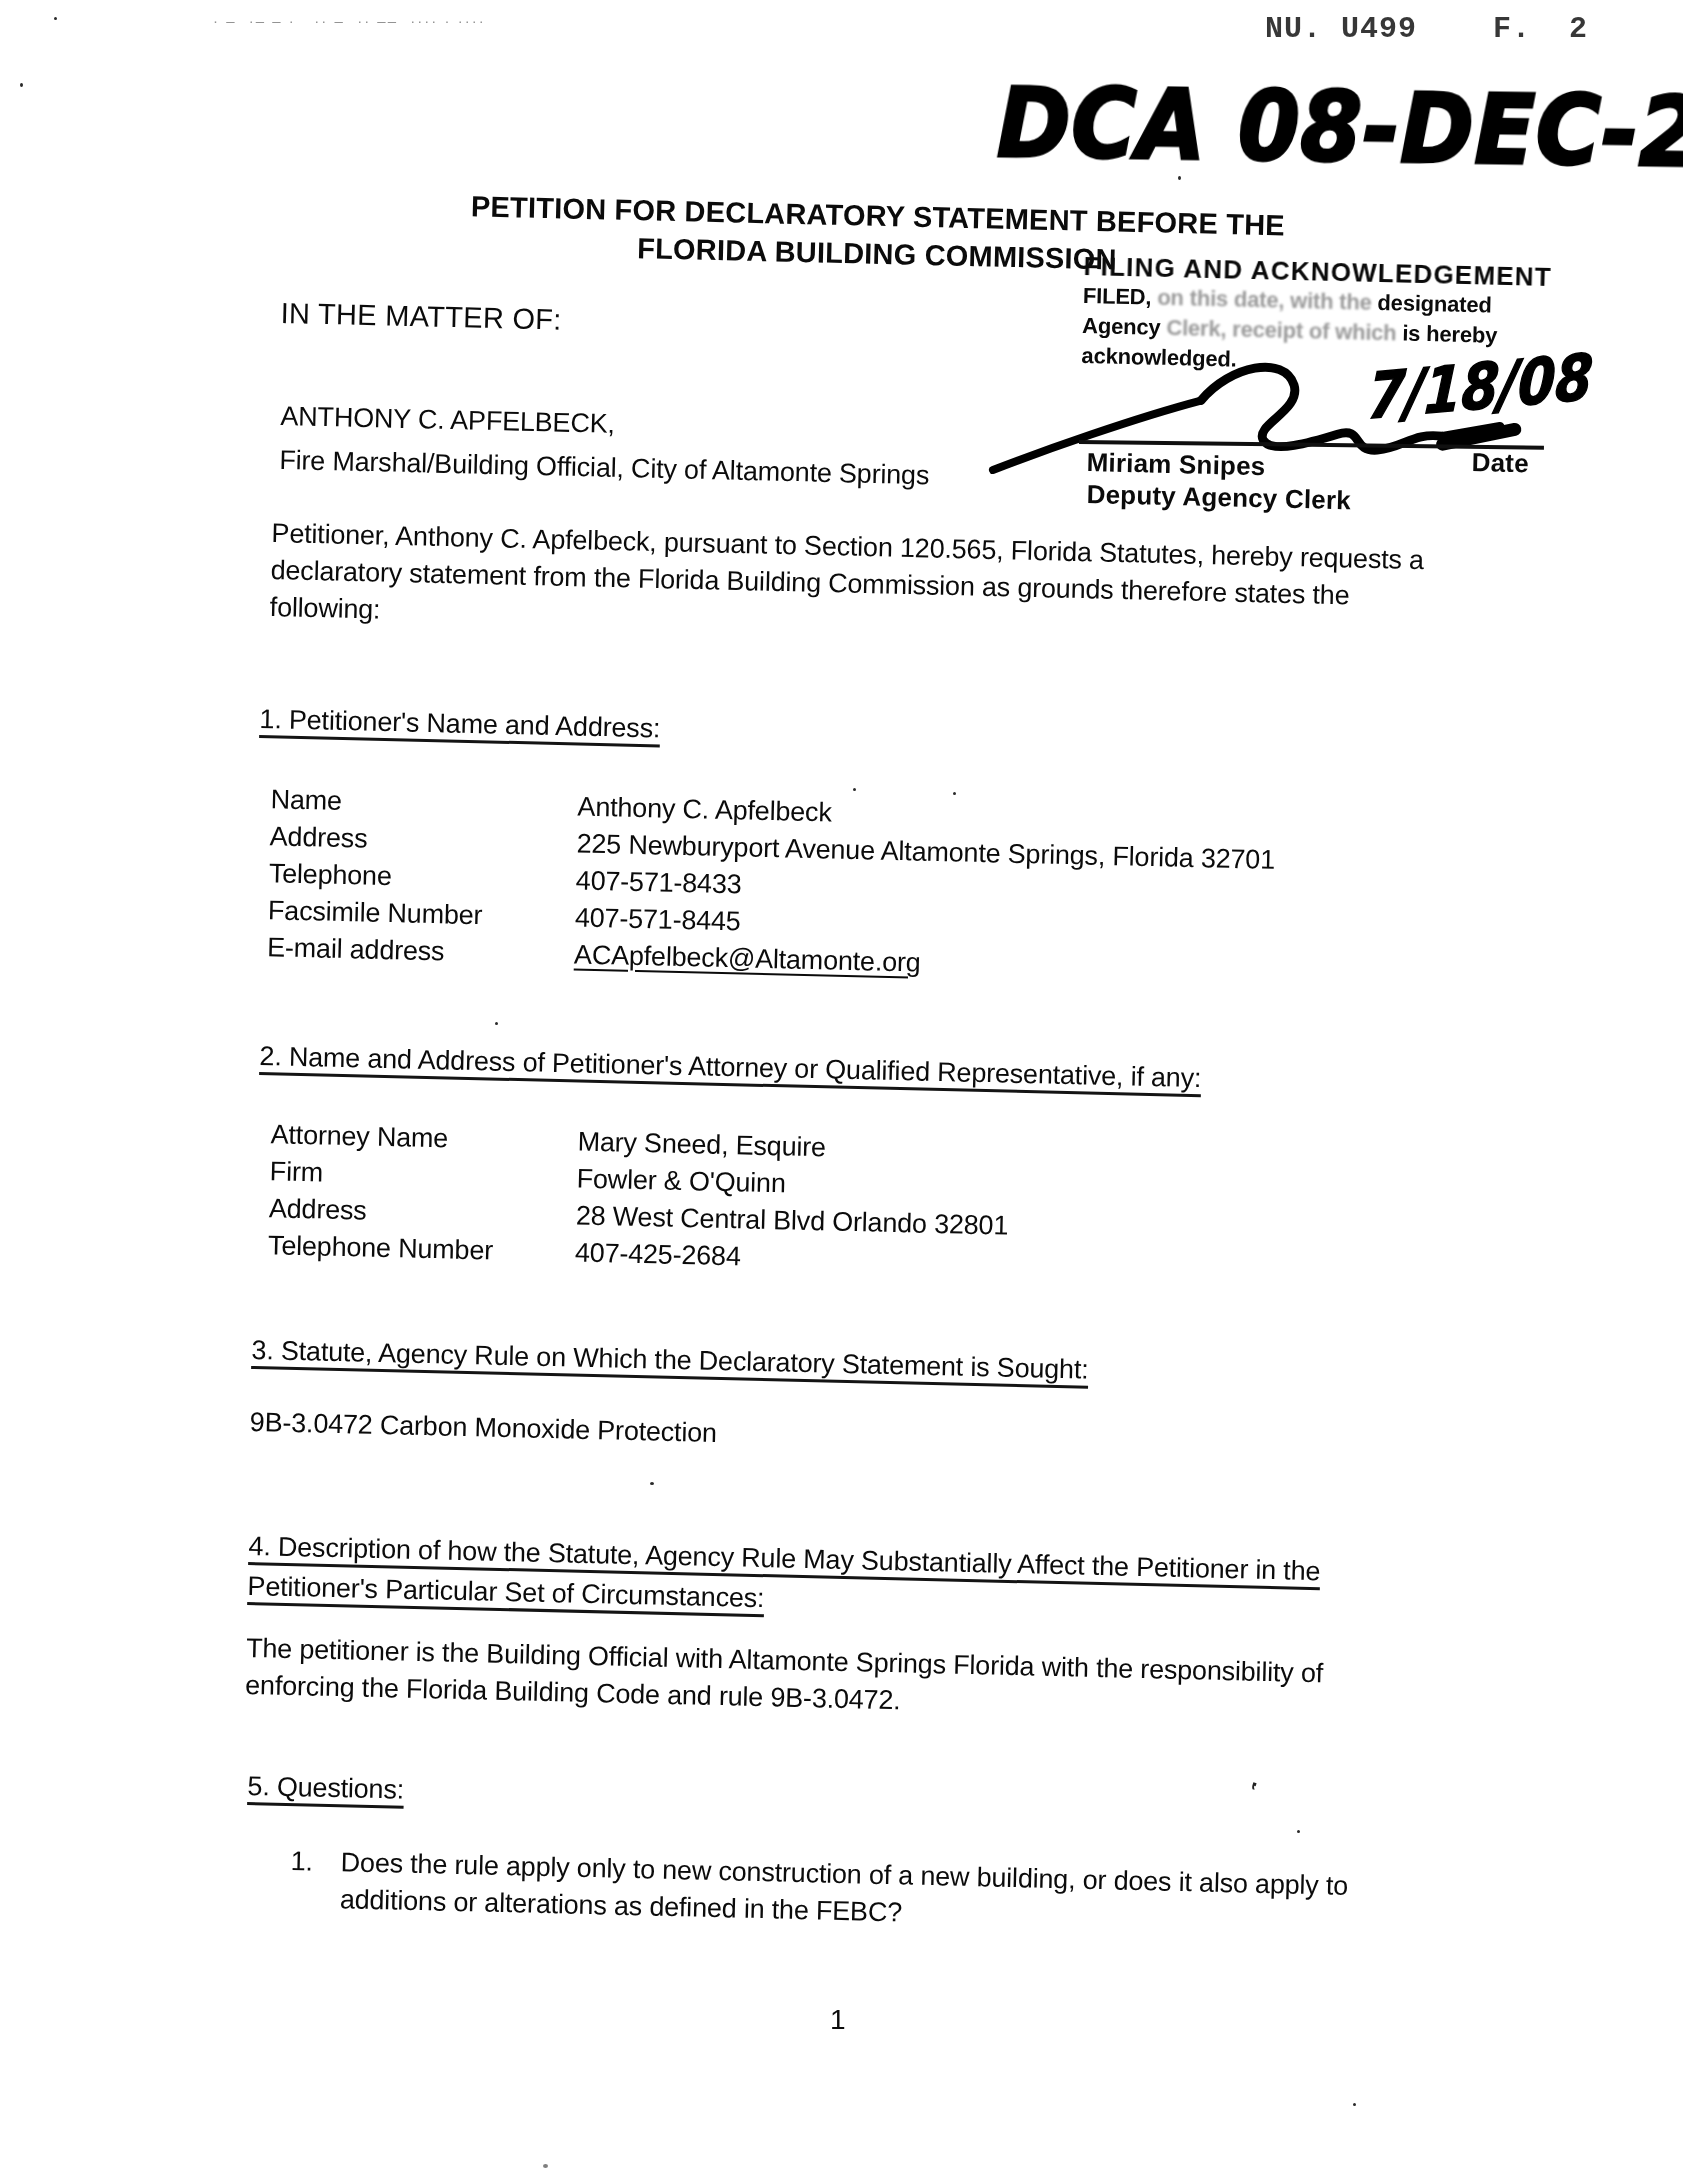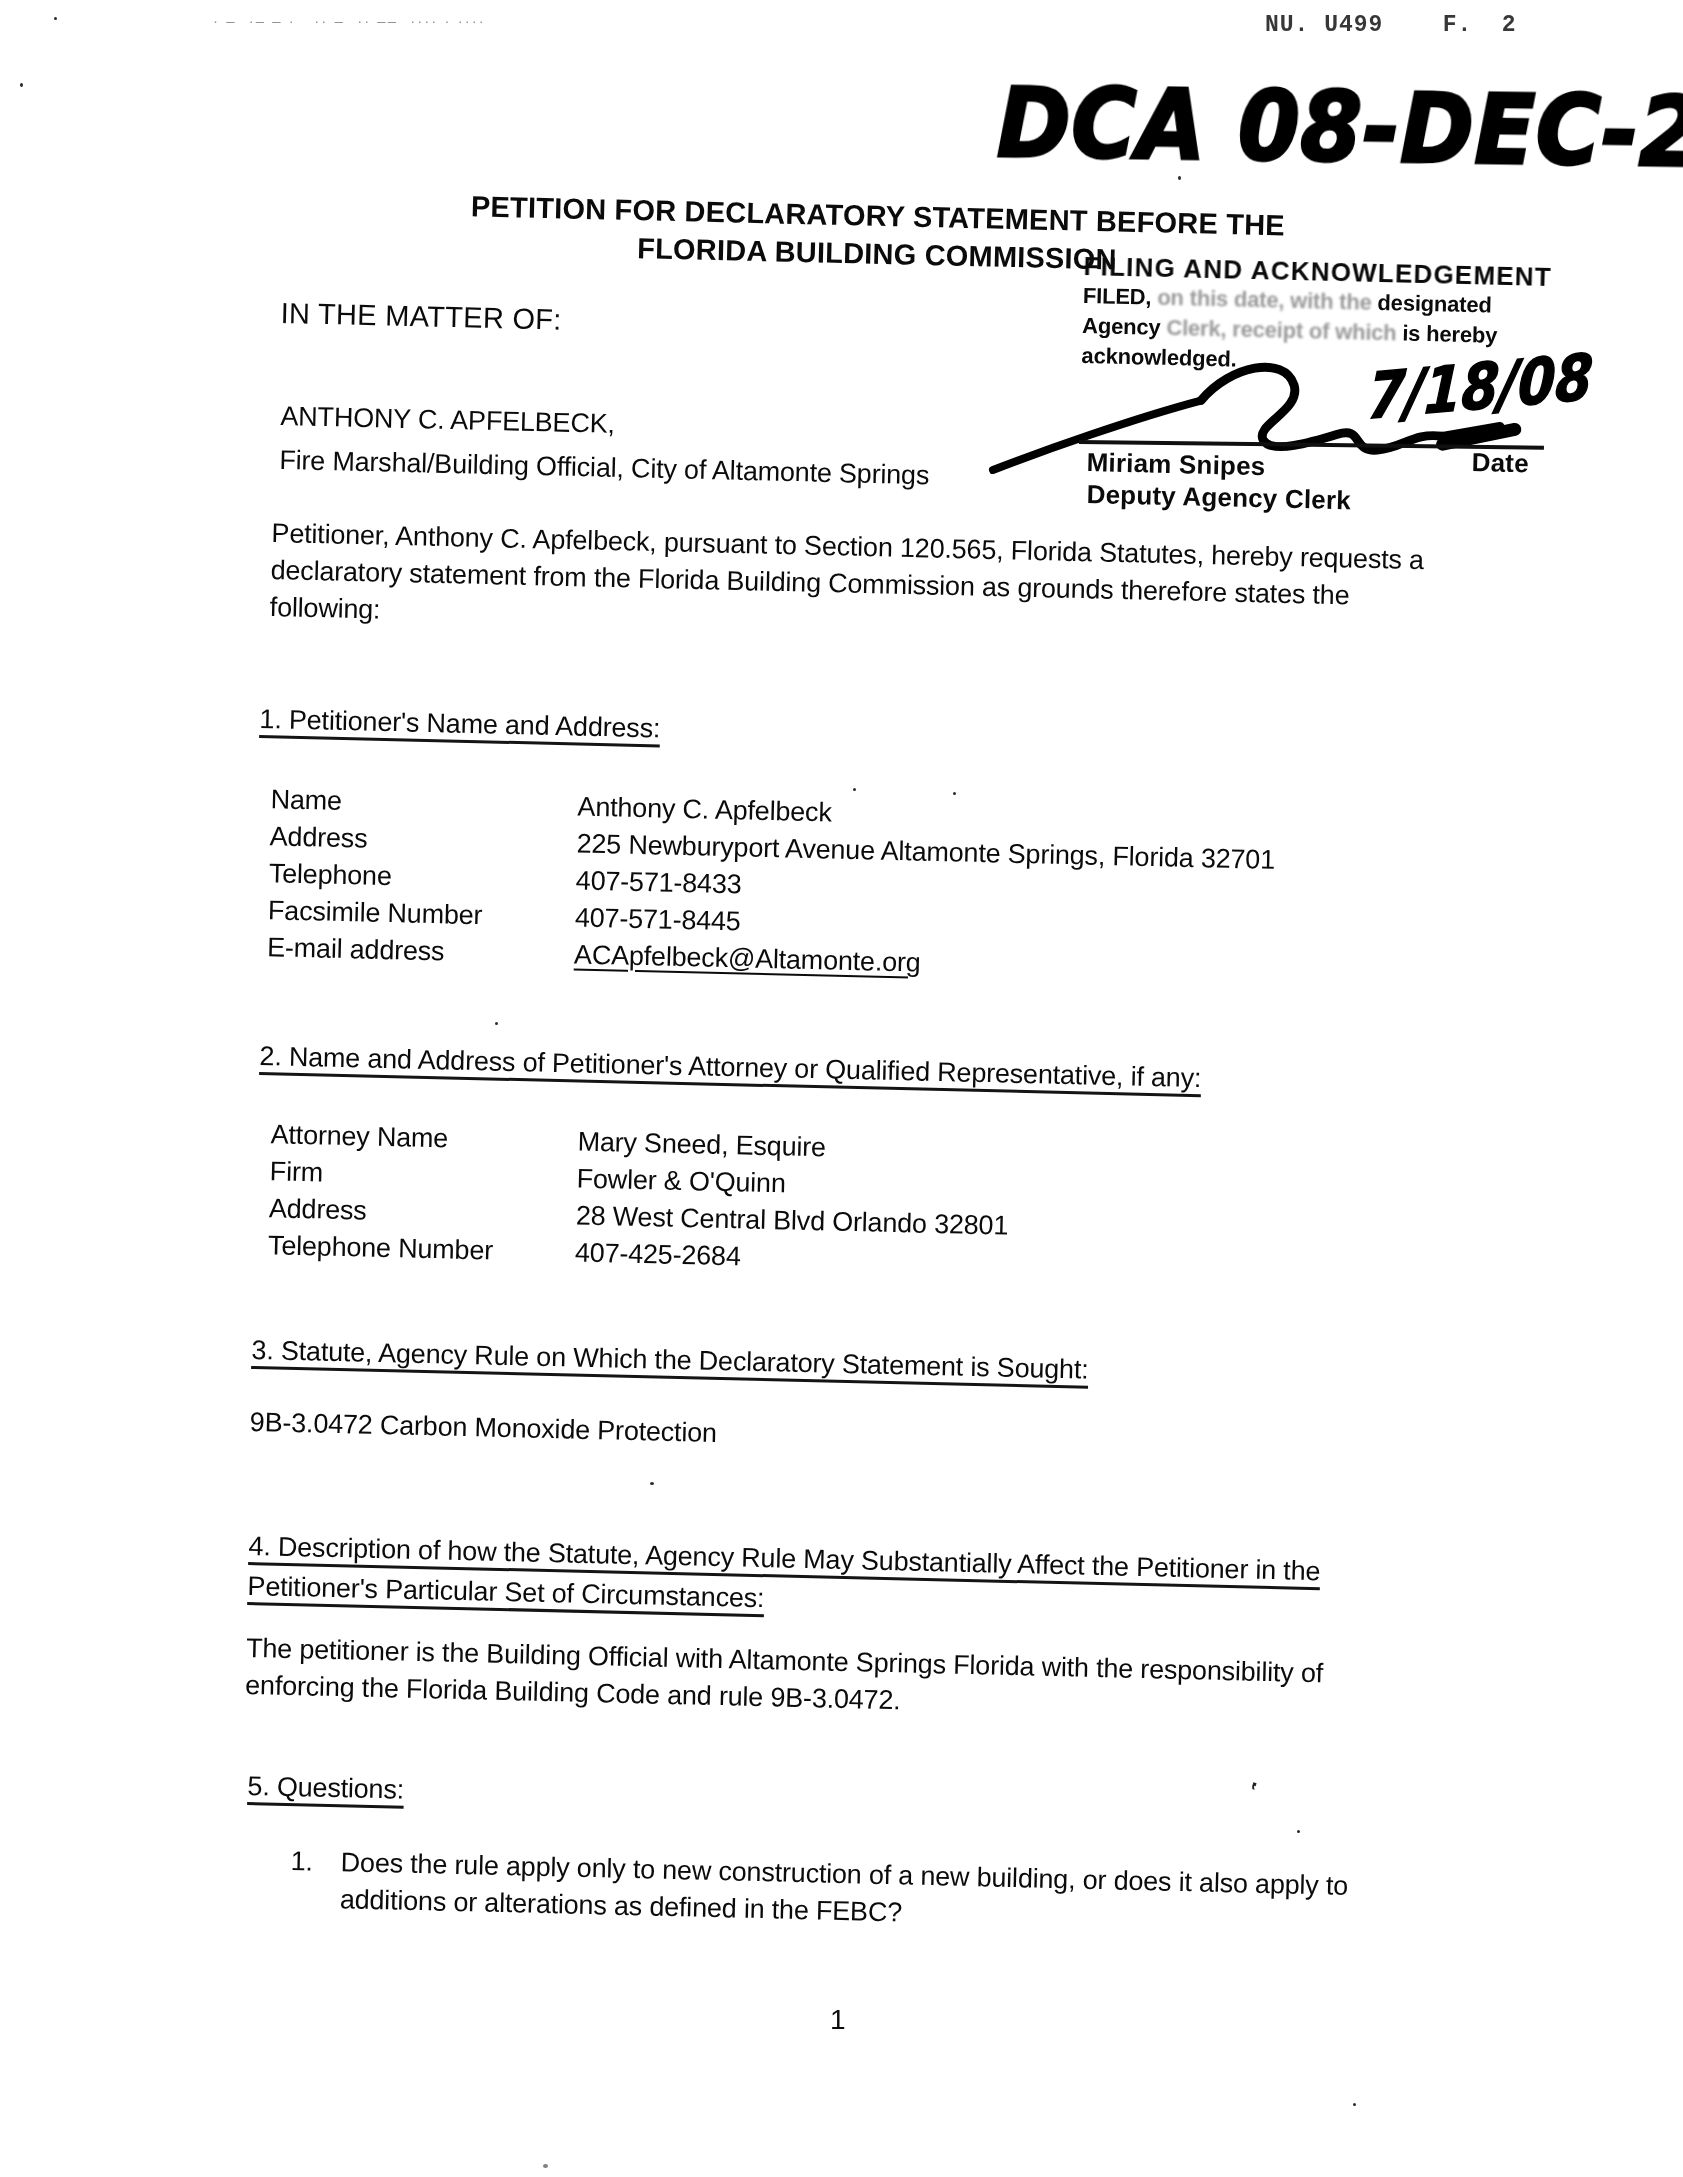--- a/index.html
+++ b/index.html
@@ -7,21 +7,21 @@
     position:relative;width:1683px;height:2177px;background:#ffffff;
     font-family:"Liberation Sans",sans-serif;color:#0b0b0b;overflow:hidden;
   }
   .abs{position:absolute;}
   .tilt{transform:rotate(1.35deg);transform-origin:0 0;}
   .nowrap{white-space:nowrap;}
   .pre{white-space:pre;}
 
   
   .fax-marks{font-size:15px;color:#6f6f6f;letter-spacing:2px;opacity:.75;}
-  .fax-no{font-family:"Liberation Mono",monospace;font-size:23px;font-weight:700;color:#1c1c1c;opacity:.88;letter-spacing:1px;filter:blur(0.3px);}
+  .fax-no{font-family:"Liberation Mono",monospace;font-size:30px;font-weight:700;color:#1c1c1c;opacity:.88;letter-spacing:1px;filter:blur(0.3px);}
 
   
   .hw{font-family:"DejaVu Sans",sans-serif;font-style:italic;font-weight:700;color:#000;}
   .hw-case{font-size:96px;letter-spacing:1px;-webkit-text-stroke:3px #000;transform:rotate(.8deg) scaleX(.92);transform-origin:0 0;filter:blur(0.3px);}
   .hw-date{font-size:63px;-webkit-text-stroke:1.5px #000;transform:rotate(-5deg) skewX(-8deg) scaleX(.85);transform-origin:0 0;}
 
   
   .title{width:1089px;text-align:center;font-weight:700;font-size:29px;line-height:38px;letter-spacing:0.2px;}
 
   .matter{font-size:29px;letter-spacing:0.3px;}

